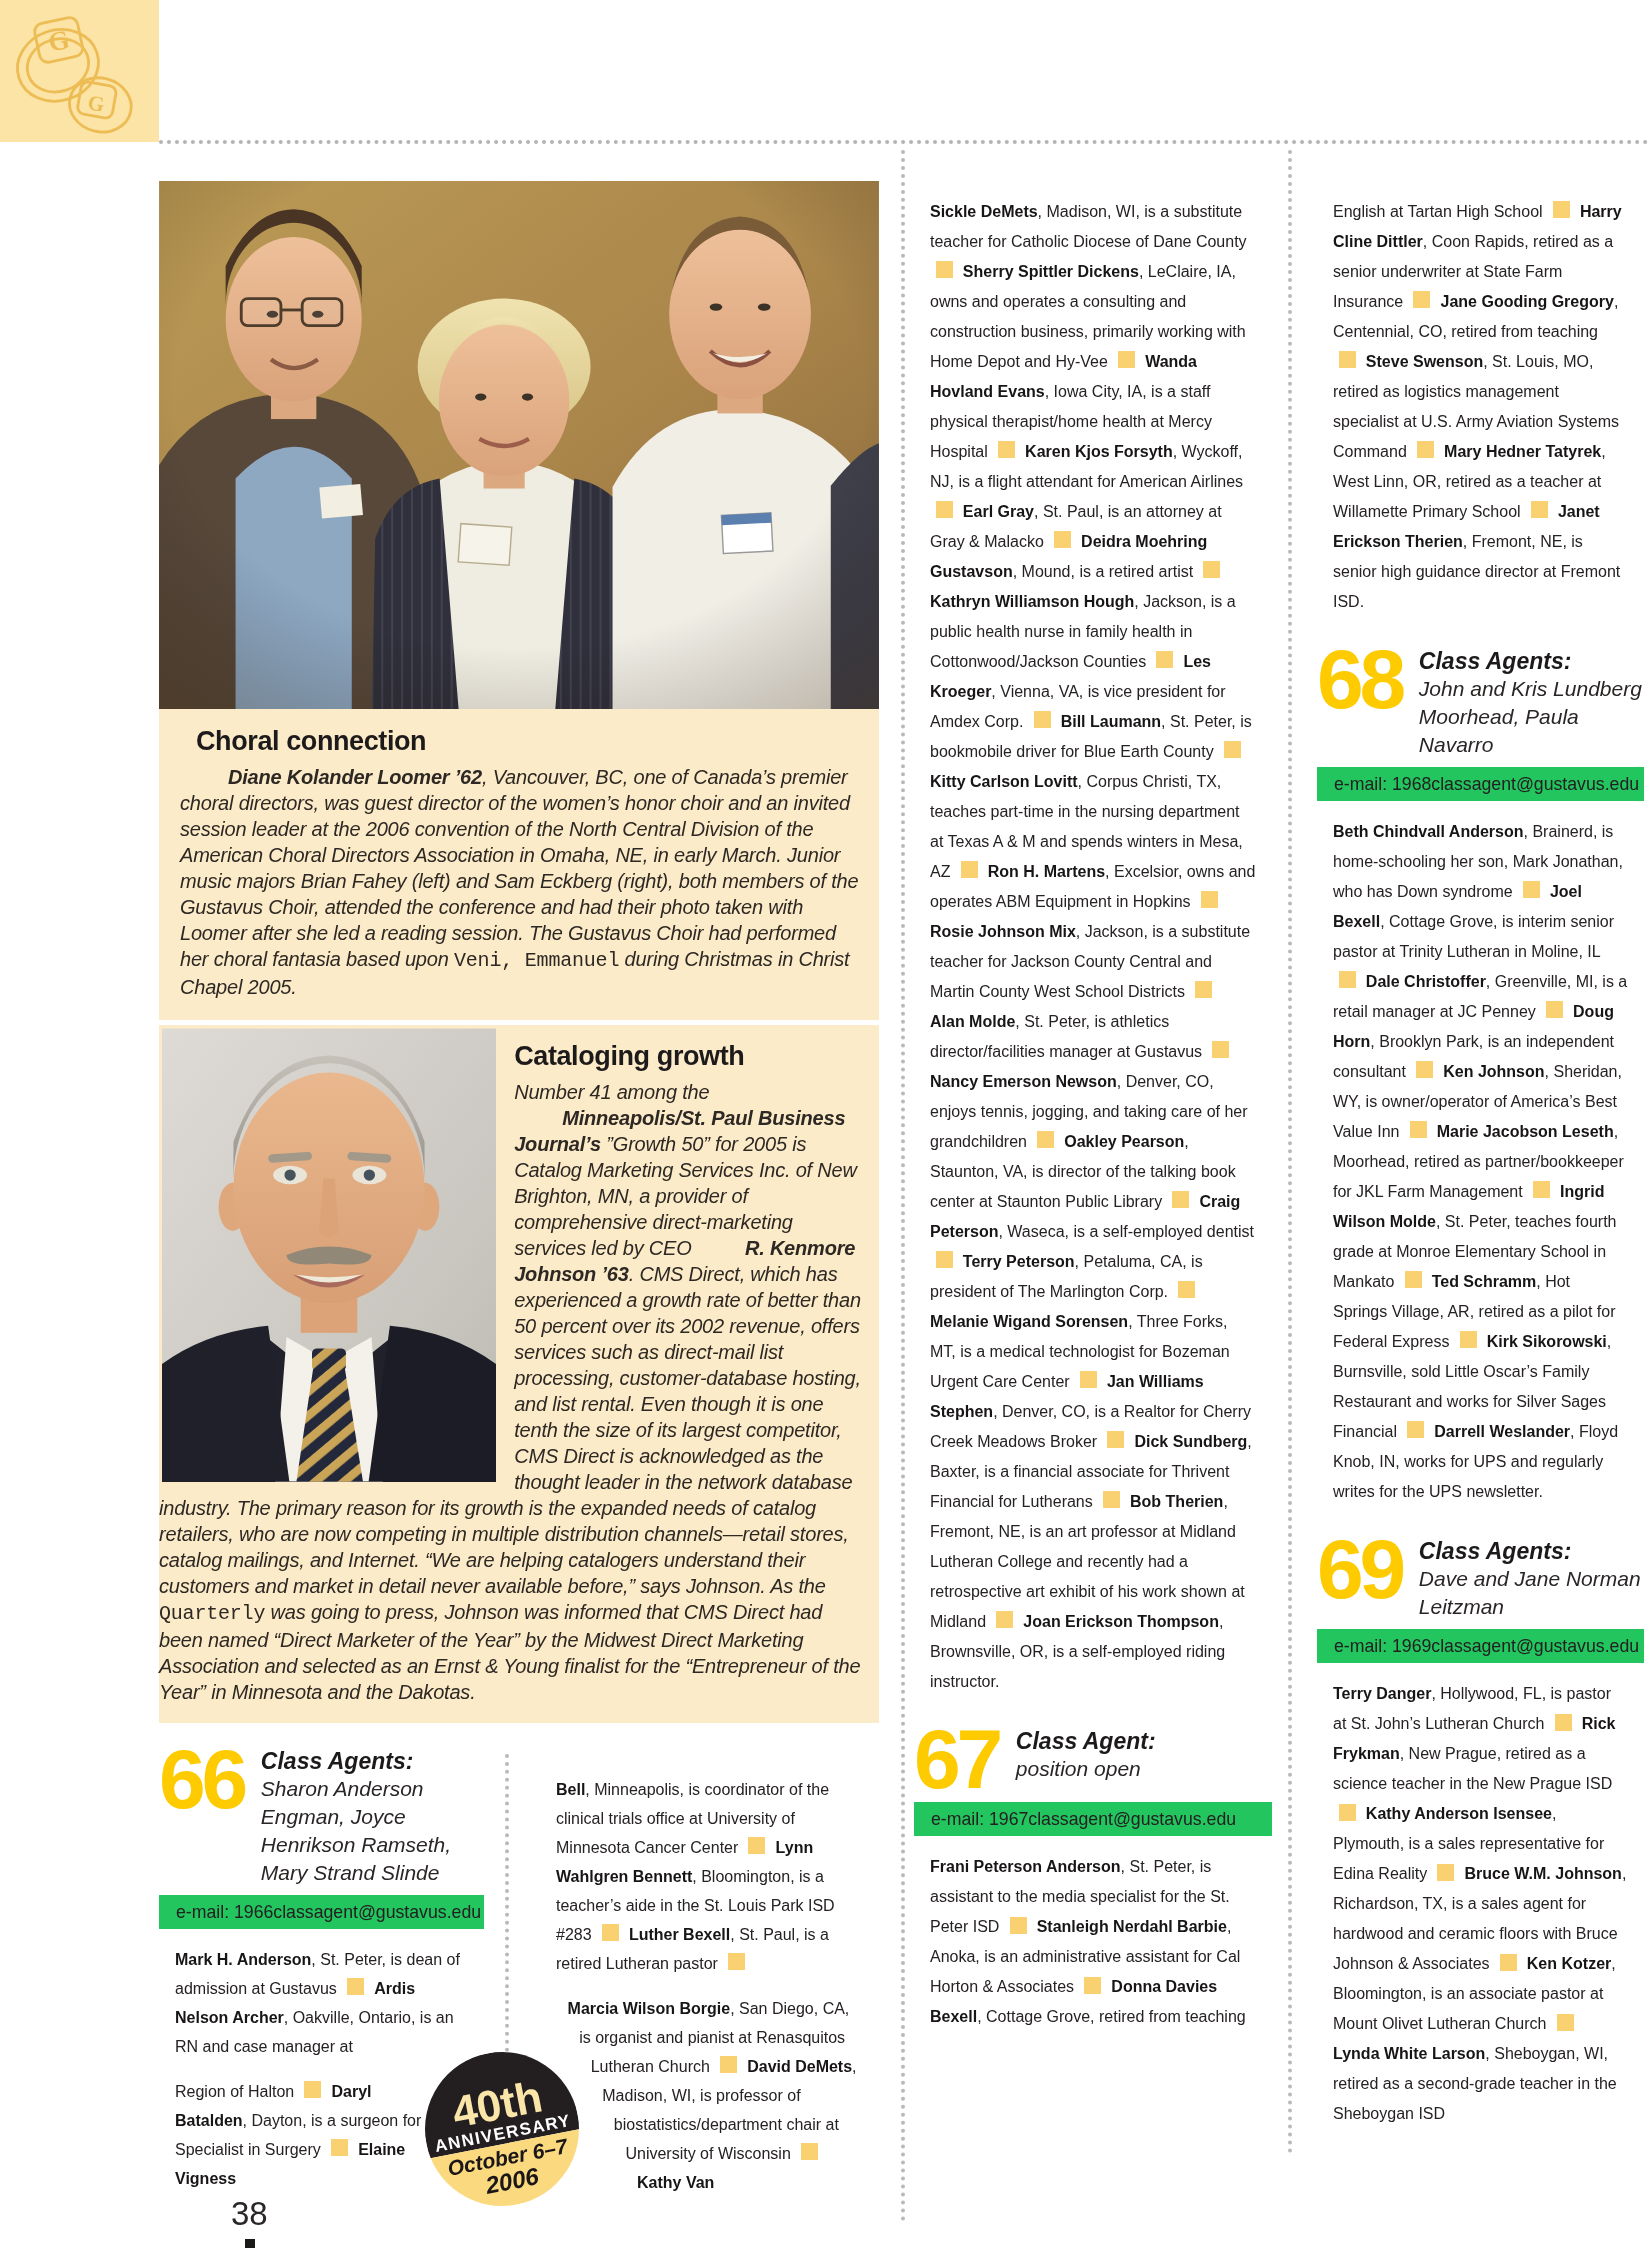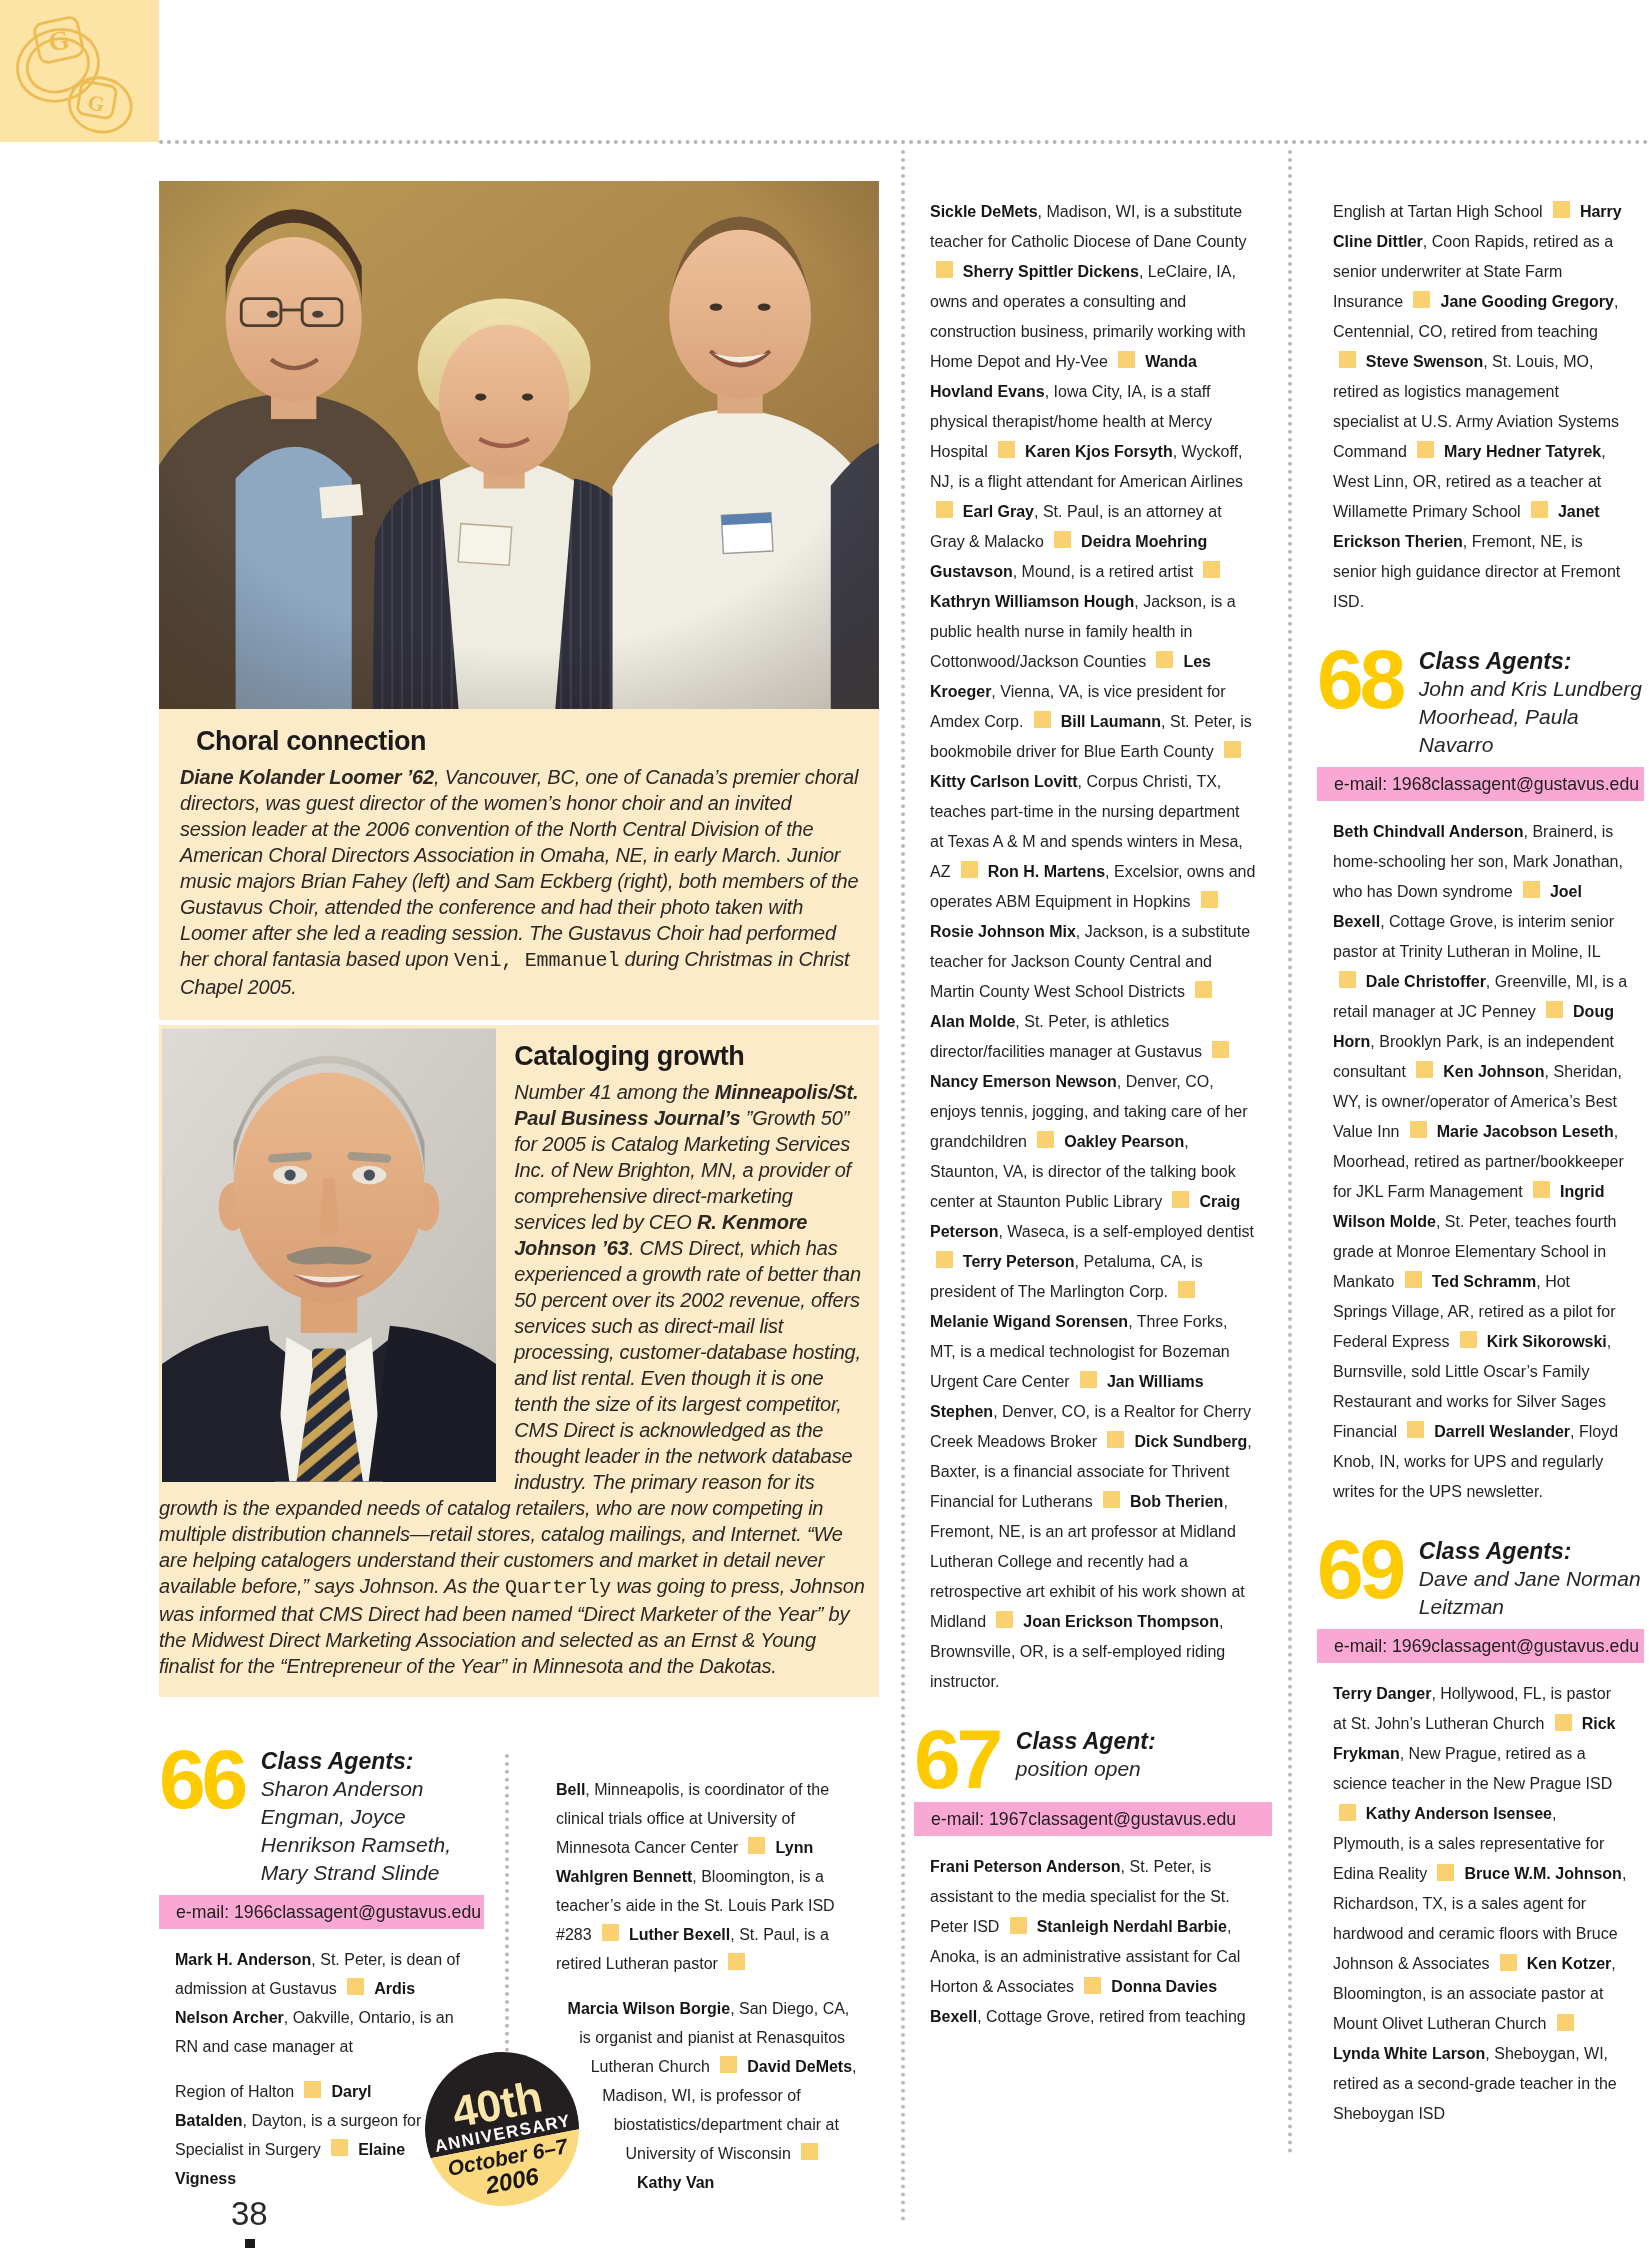--- a/index.html
+++ b/index.html
@@ -21,35 +21,35 @@
   .photo2{float:left;width:334px;height:454px;margin:2.8px 18.4px 8.5px 2.8px;overflow:hidden;}
   .photo1 svg,.photo2 svg{display:block;}
 
   
   .cream{position:absolute;left:159px;width:720px;background:#fcebc8;box-sizing:border-box;}
   .cap1{top:709px;padding:17px 20px 20px 21px;}
   .cap2{top:1025px;padding:0 14px 18.4px 0;min-height:659px;}
   .cream h2{margin:0 0 7px 16px;font-size:27px;font-weight:bold;color:#1d1a1b;letter-spacing:-0.4px;}
   .cap2 h2{padding-top:15.6px;}
   .ital{margin:0;font-style:italic;font-size:20px;line-height:26px;color:#2d2824;letter-spacing:-0.2px;}
-  .ital .b{font-weight:bold;}
+  .ital .b{font-weight:bold;margin-left:48px;}
   .ital .rm{font-style:normal;font-family:Liberation Mono, monospace;}
 
   
   .notes{margin:16px;font-size:16px;line-height:30px;color:#262122;}
   .notes .b{font-weight:bold;color:#181516;}
   .sq{display:inline-block;width:17px;height:17px;background:#f9d170;margin:0 5.7px;vertical-align:-1.4px;}
 
   
   .classhead{display:flex;align-items:flex-start;}
   .classhead .num{font-size:84px;font-weight:bold;line-height:0.82;color:#fecb00;letter-spacing:-4.3px;margin-right:17px;}
   .agents{padding-top:2.8px;}
   .agents .lbl{display:block;font-size:23px;font-weight:bold;font-style:italic;color:#1d1a1b;}
   .agents .nms{display:block;font-size:21px;font-style:italic;line-height:28px;color:#2b2626;}
-  .emailbar{background:#f9a8d4;box-sizing:border-box;width:100%;padding:6.4px 7px 6.4px 17px;
+  .emailbar{background:#22c55e;box-sizing:border-box;width:100%;padding:6.4px 7px 6.4px 17px;
             font-size:17.7px;color:#232021;margin:8.5px 0 10px 0;white-space:nowrap;}
 
   
   .colA{position:absolute;left:159px;top:1745px;width:325px;}
   .colA .narrow{width:261px;}
   .colA .notes{line-height:29px;}
   .subB{position:absolute;left:540px;top:1759px;width:339px;}
   .subB .notes{line-height:29px;}
   .badge-spacer{float:left;width:85px;height:213px;shape-outside:polygon(0 0,100% 100%,0 100%);}
   .col2{position:absolute;left:914px;top:181px;width:358px;}

